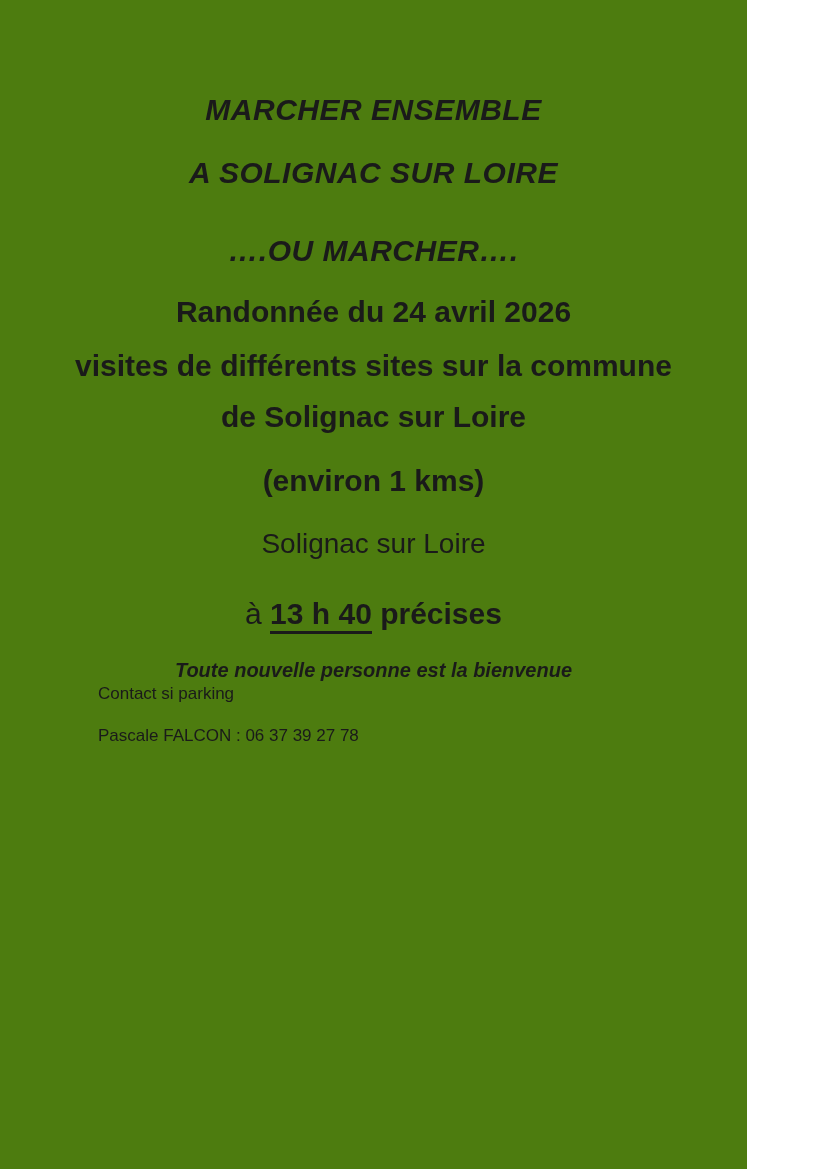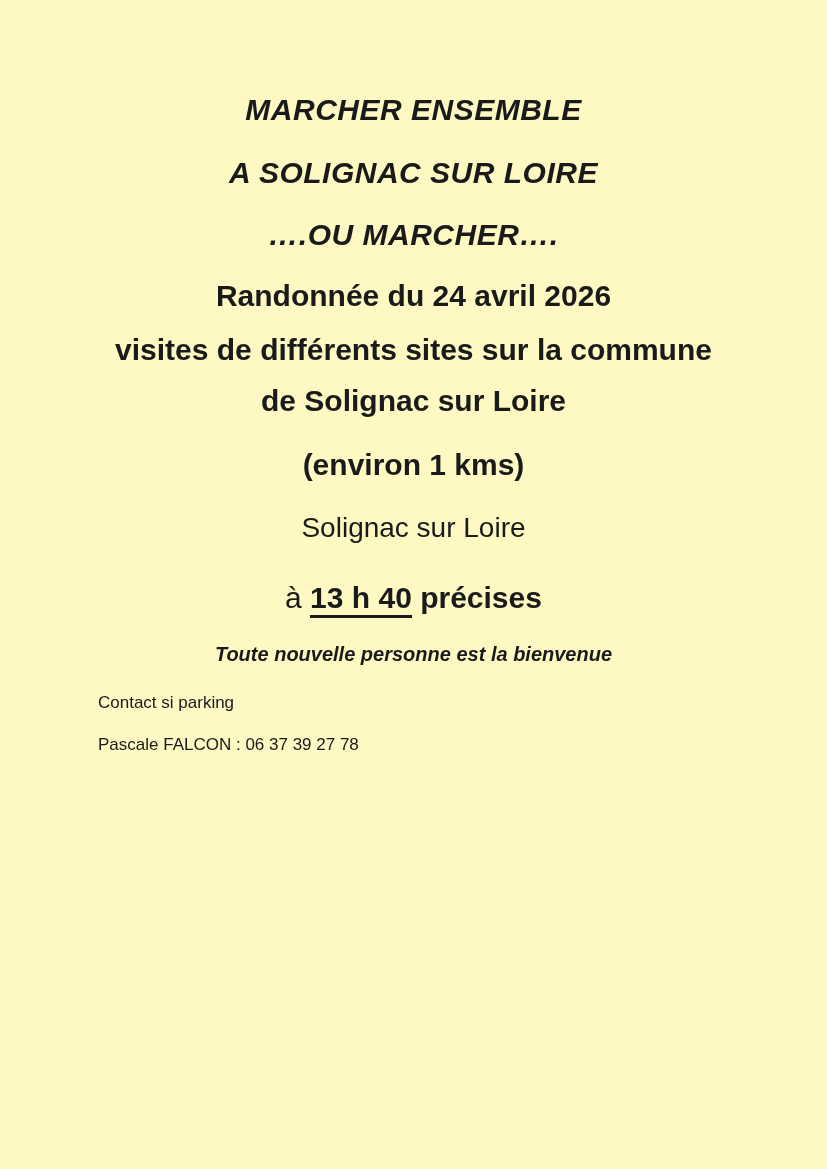--- a/index.html
+++ b/index.html
@@ -6,37 +6,37 @@
   * { margin: 0; padding: 0; box-sizing: border-box; }
   html, body { background: #ffffff; }
   body {
     width: 827px;
     height: 1169px;
     font-family: "Liberation Sans", "DejaVu Sans", sans-serif;
     color: #1a1a1a;
     overflow: hidden;
   }
   .page {
-    width: 827px;
+    width: 747px;
     height: 1169px;
-    background: #fef9c3;
+    background: #4d7c0f;
     padding-top: 92px;
     text-align: center;
   }
   .line { display: block; }
   
   .headline {
     font-size: 30px;
     line-height: 36px;
     font-weight: bold;
     font-style: italic;
     letter-spacing: 0.5px;
   }
   .l1 { margin-bottom: 27px; }
-  .l2 { margin-bottom: 26px; }
+  .l2 { margin-bottom: 42px; }
   .l3 { margin-bottom: 25px; }
   
   .event {
     font-size: 30px;
     line-height: 36px;
     font-weight: bold;
   }
   .l4 { margin-bottom: 18px; }
   .l5 { margin-bottom: 15px; }
   .l6 { margin-bottom: 28px; }
@@ -60,21 +60,20 @@
   .time-value {
     border-bottom: 3px solid #1a1a1a;
     padding-bottom: 1px;
   }
   
   .welcome {
     font-size: 20px;
     line-height: 25px;
     font-weight: bold;
     font-style: italic;
-    margin-bottom: 25px;
   }
   
   .contact {
     text-align: left;
     padding-left: 98px;
     font-size: 17px;
     line-height: 22px;
     font-weight: normal;
   }
   .l12 { margin-bottom: 20px; }

